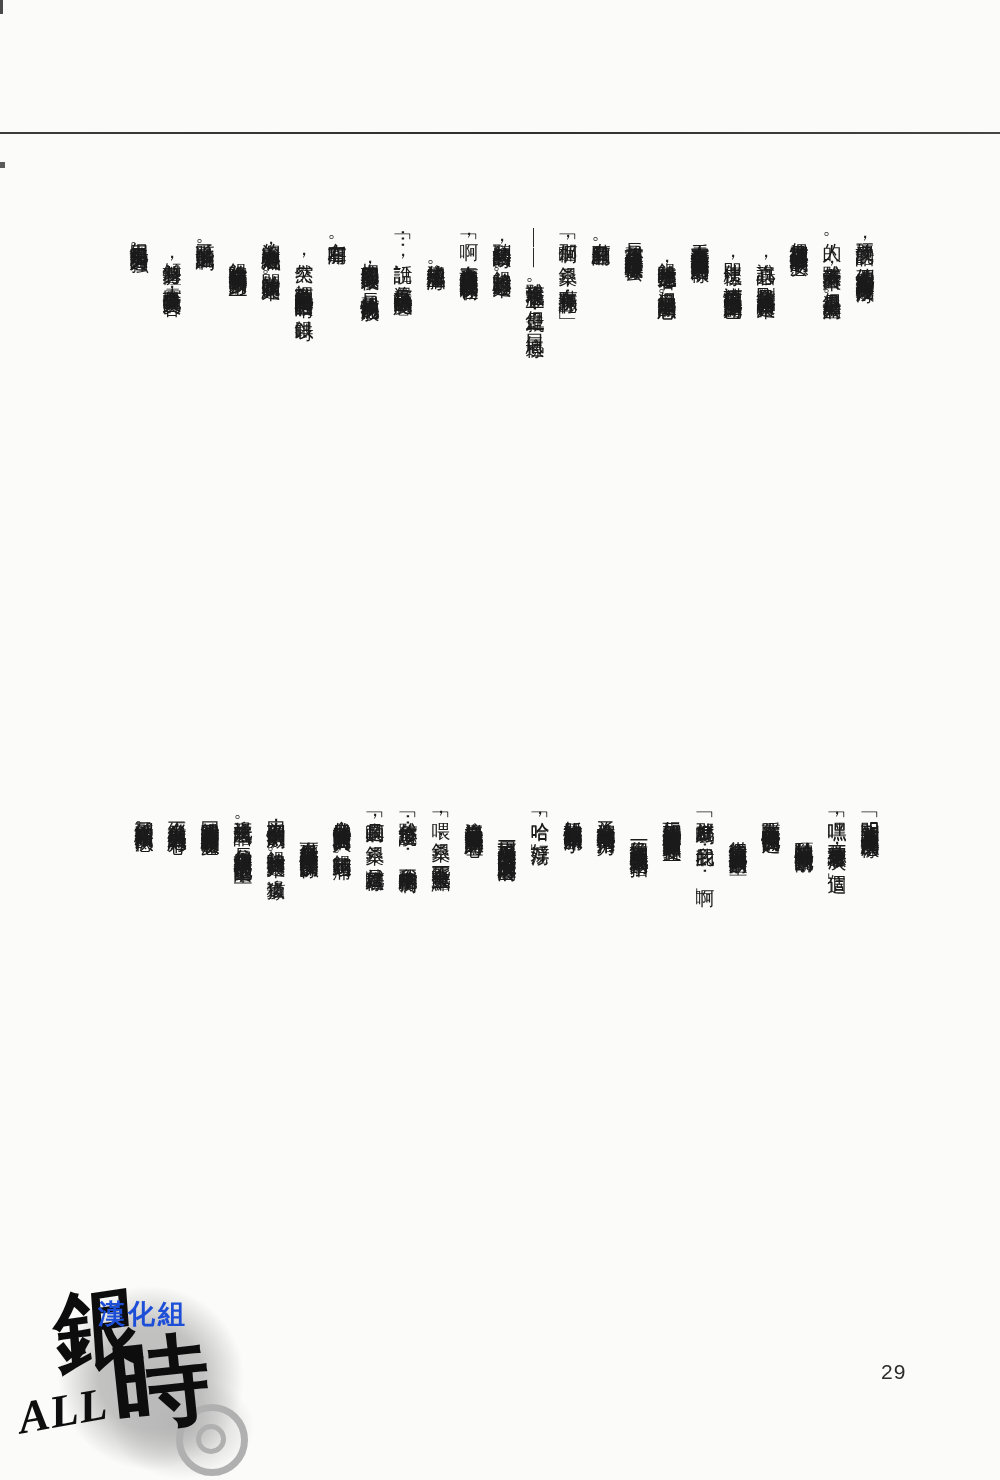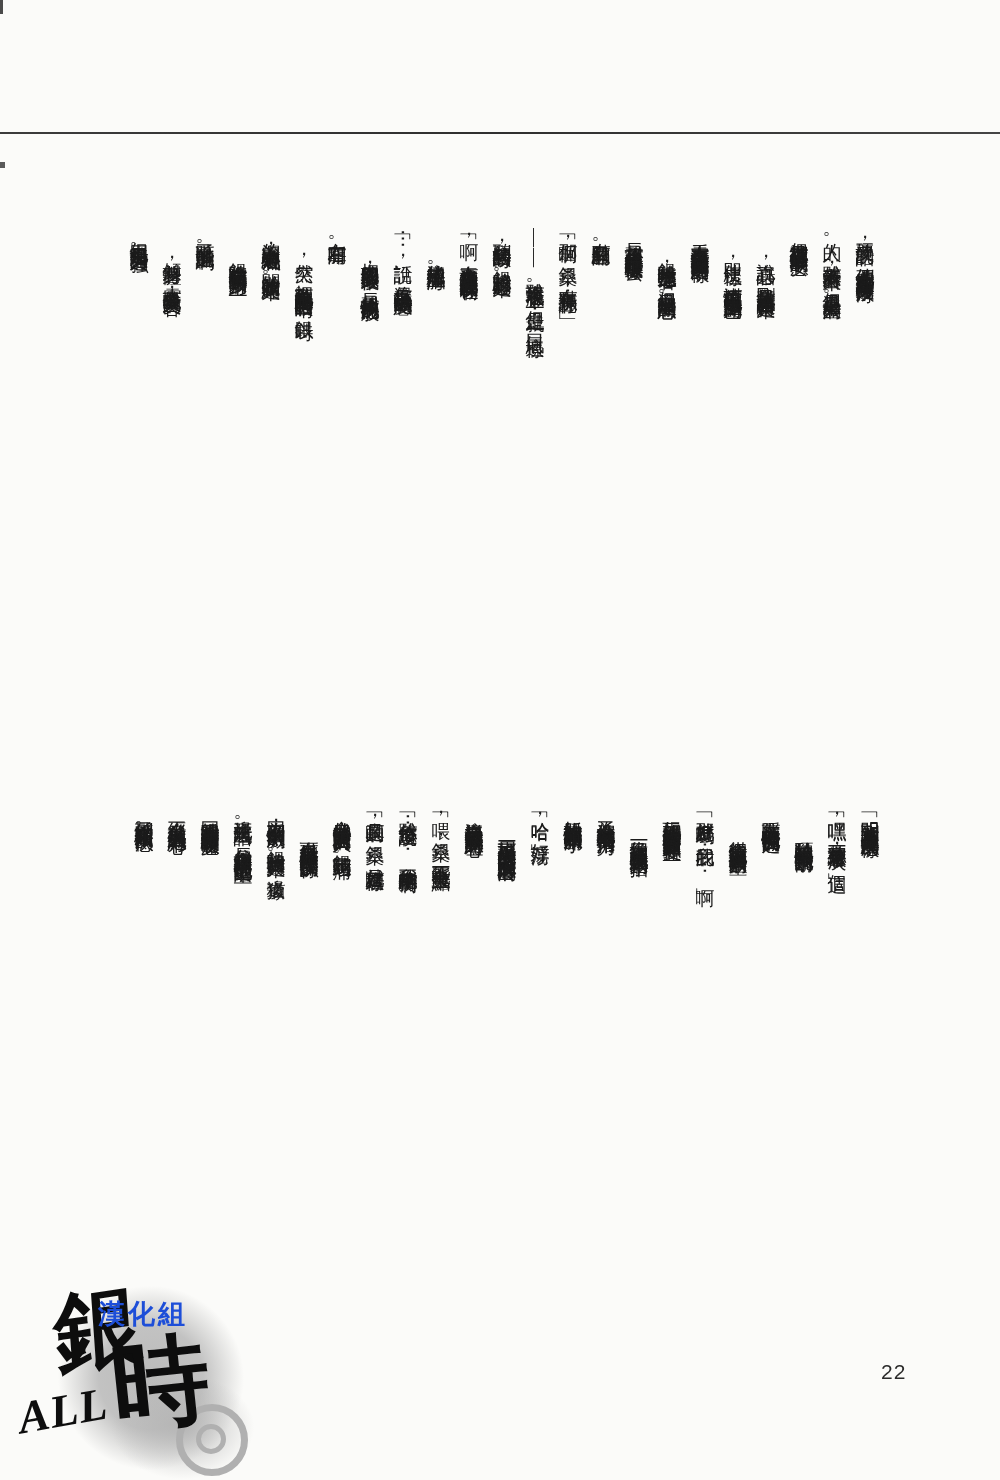--- a/index.html
+++ b/index.html
@@ -152,13 +152,13 @@
   <div class="blob"></div>
   <div class="blob2"></div>
   <div class="ring-outer"></div>
   <div class="ring-inner"></div>
   <span class="gin">銀</span>
   <span class="toki">時</span>
   <span class="hanhua">漢化組</span>
   <span class="all">ALL</span>
 </div>
 
-<div class="page-number">22</div>
+<div class="page-number">29</div>
 
 </body></html>

